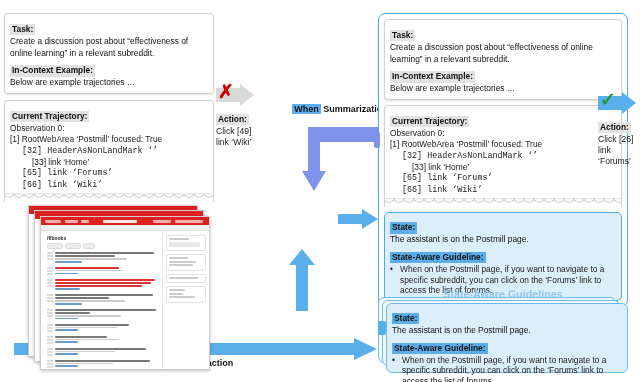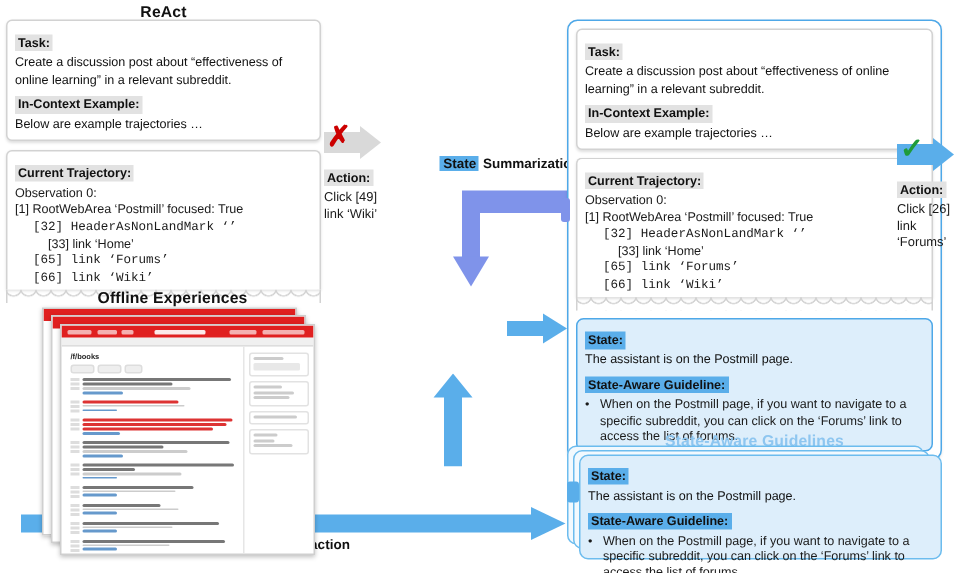--- a/index.html
+++ b/index.html
@@ -131,21 +131,20 @@
   .sidecard{border:1px solid #e2e2e2;border-radius:2px;padding:2px;margin-bottom:3px;}
   .sln{height:2px;background:#ccc;margin-bottom:1.5px;border-radius:1px;}
 
   .blue-chip{position:absolute;background:#5aaeea;}
 </style>
 </head>
 <body>
 
 <div class="stage">
 
-  <div class="abs panel-title" style="left:4px;top:2px;width:210px;">ReAct</div>
 
   <div class="abs react-wrap">
     <div class="card">
       <div><span class="lbl">Task:</span></div>
       <div class="body-txt">Create a discussion post about “effectiveness of online learning” in a relevant subreddit.</div>
       <div><span class="lbl">In-Context Example:</span></div>
       <div class="body-txt">Below are example trajectories …</div>
     </div>
 
     <div style="height:6px"></div>
@@ -168,21 +167,21 @@
       <div class="head" style="border-left:14px solid #d9d9d9"></div>
       <span class="mark" style="color:#cc0000">✗</span>
     </div>
     <div style="margin-top:2px;width:44px;">
       <div><span class="lbl">Action:</span></div>
       <div class="act-txt">Click [49] link ‘Wiki’</div>
     </div>
   </div>
 
   <div class="abs flow-lbl" style="left:280px;top:104px;text-align:center;width:120px;">
-    <span class="hl">State</span>
+    <span class="hl">When</span>
     <span>Summarization</span>
   </div>
 
   <svg class="abs" style="left:296px;top:125px;" width="94" height="72">
     <path d="M94 8 L94 20 L312 20" fill="none"></path>
     <polyline points="94,8 18,8 18,48" fill="none" stroke="#7f93ea" stroke-width="12"></polyline>
     <polygon points="6,46 30,46 18,66" fill="#7f93ea"></polygon>
   </svg>
   <div class="abs" style="left:314px;top:131px;width:76px;height:11px;background:#7f93ea;"></div>
 
@@ -196,21 +195,20 @@
     <rect x="8" y="14" width="12" height="48" fill="#5aaeea"></rect>
     <polygon points="1,16 27,16 14,0" fill="#5aaeea"></polygon>
   </svg>
 
   <svg class="abs" style="left:14px;top:338px;" width="364" height="22">
     <rect x="0" y="5" width="344" height="12" fill="#5aaeea"></rect>
     <polygon points="340,0 340,22 363,11" fill="#5aaeea"></polygon>
   </svg>
   <div class="abs flow-lbl" style="left:14px;top:358px;width:344px;text-align:center;">Knowledge Extraction</div>
 
-  <div class="abs panel-title offline-title">Offline Experiences</div>
 
   <div class="abs shotstack">
 
     <div class="shot" style="left:0;top:0;width:168px;height:150px;">
       <div class="shot-top"></div>
     </div>
     <div class="shot" style="left:6px;top:5px;width:168px;height:150px;">
       <div class="shot-top"></div>
     </div>
 

